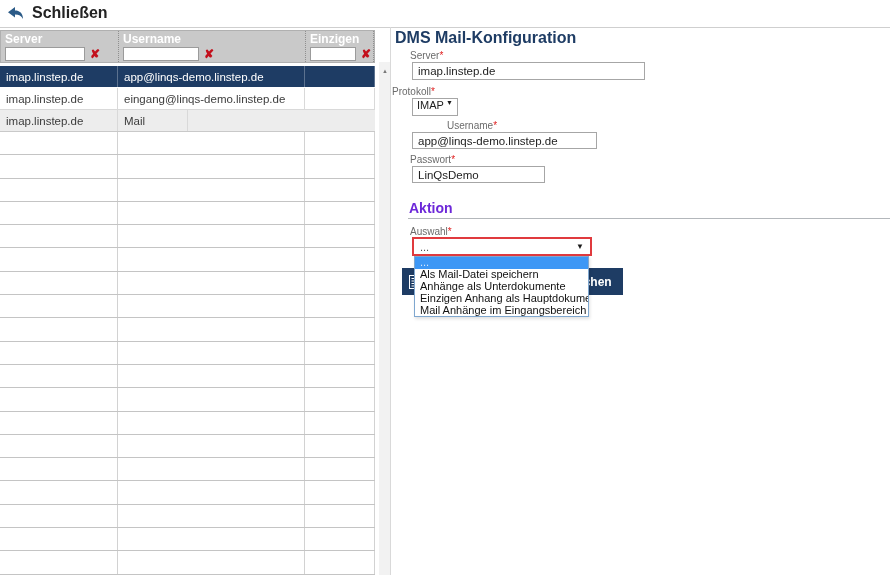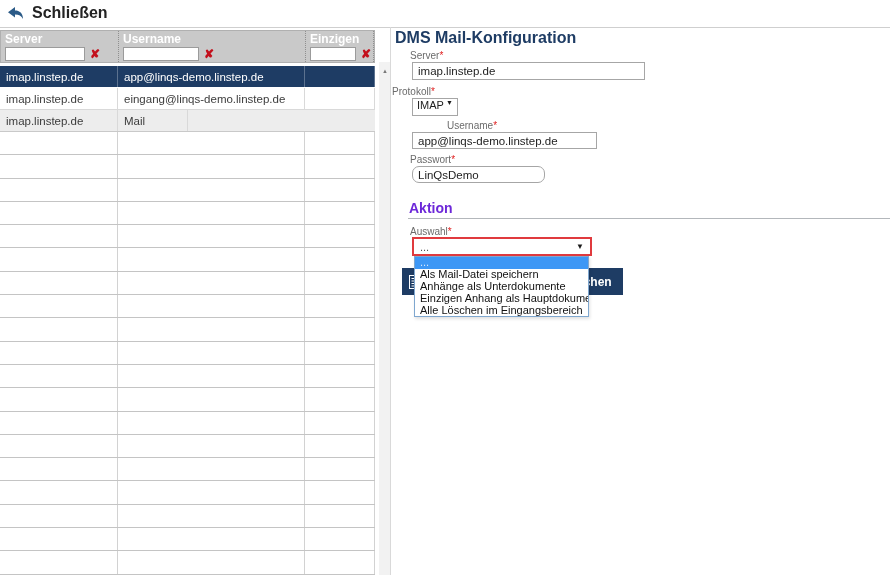--- a/index.html
+++ b/index.html
@@ -37,21 +37,21 @@
   .vdivider{position:absolute;left:390px;top:27px;width:1px;height:548px;background:#d9d9d9;}
   
   .ftitle{position:absolute;left:395px;top:29px;font-size:16px;font-weight:bold;color:#1e3c64;}
   .flabel{position:absolute;font-size:10px;color:#6b6b6b;}
   .req{color:#e02020;}
   .finput{position:absolute;box-sizing:border-box;border:1px solid #a6a6a6;font-size:11.5px;color:#222;padding:0 5px;background:#fff;font-family:inherit;}
   .lab-server{left:410px;top:50px;text-align:center;}   .in-server{left:412px;top:62px;width:233px;height:18px;}
   .lab-protokoll{left:392px;top:86px;}
   .sel-protokoll{position:absolute;left:412px;top:98px;width:46px;height:18px;box-sizing:border-box;border:1px solid #a6a6a6;background:#fff;display:flex;align-items:flex-start;justify-content:space-between;padding:0 4px;font-size:11px;color:#222;cursor:pointer;}
   .lab-username{left:410px;top:120px;margin-left:37px;} .in-username{left:412px;top:132px;width:185px;height:17px;}
-  .lab-passwort{left:410px;top:154px;} .in-passwort{left:412px;top:166px;width:133px;height:17px;border-radius:7px;}
+  .lab-passwort{left:410px;top:154px;} .in-passwort{left:412px;top:166px;width:133px;height:17px;}
   .caret{font-size:7px;color:#1a1a1a;}
   .aktion-h{position:absolute;left:409px;top:200px;font-size:14px;font-weight:bold;color:#6d28d9;}
   .aktion-hr{position:absolute;left:408px;top:218px;width:482px;height:1px;background:#b3b7bb;}
   .lab-auswahl{left:410px;top:226px;}
   .auswahl-select{position:absolute;left:412px;top:237px;width:180px;height:19px;box-sizing:border-box;border:2px solid #e03a3e;background:#fff;display:flex;align-items:center;justify-content:space-between;padding:0 6px;z-index:5;cursor:pointer;}
   .auswahl-value{font-size:11px;color:#555;}
   .auswahl-select .caret{font-size:8px;}
   
   .btn{position:absolute;top:268px;height:27px;background:#1e3c64;color:#fff;font-weight:bold;font-size:12px;display:flex;align-items:center;box-sizing:border-box;z-index:1;cursor:pointer;}
   .btn-save{left:402px;width:145px;padding-left:7px;gap:7px;}
@@ -267,14 +267,14 @@
 </div>
 <div class="btn btn-delete">
   <span>Löschen</span>
 </div>
 
 <div class="dd">
   <div class="dd-opt hl">...</div>
   <div class="dd-opt">Als Mail-Datei speichern</div>
   <div class="dd-opt">Anhänge als Unterdokumente</div>
   <div class="dd-opt">Einzigen Anhang als Hauptdokument</div>
-  <div class="dd-opt">Alle Löschen im Eingangsbereich</div>
+  <div class="dd-opt">Mail Anhänge im Eingangsbereich</div>
 </div>
 
 </body></html>

